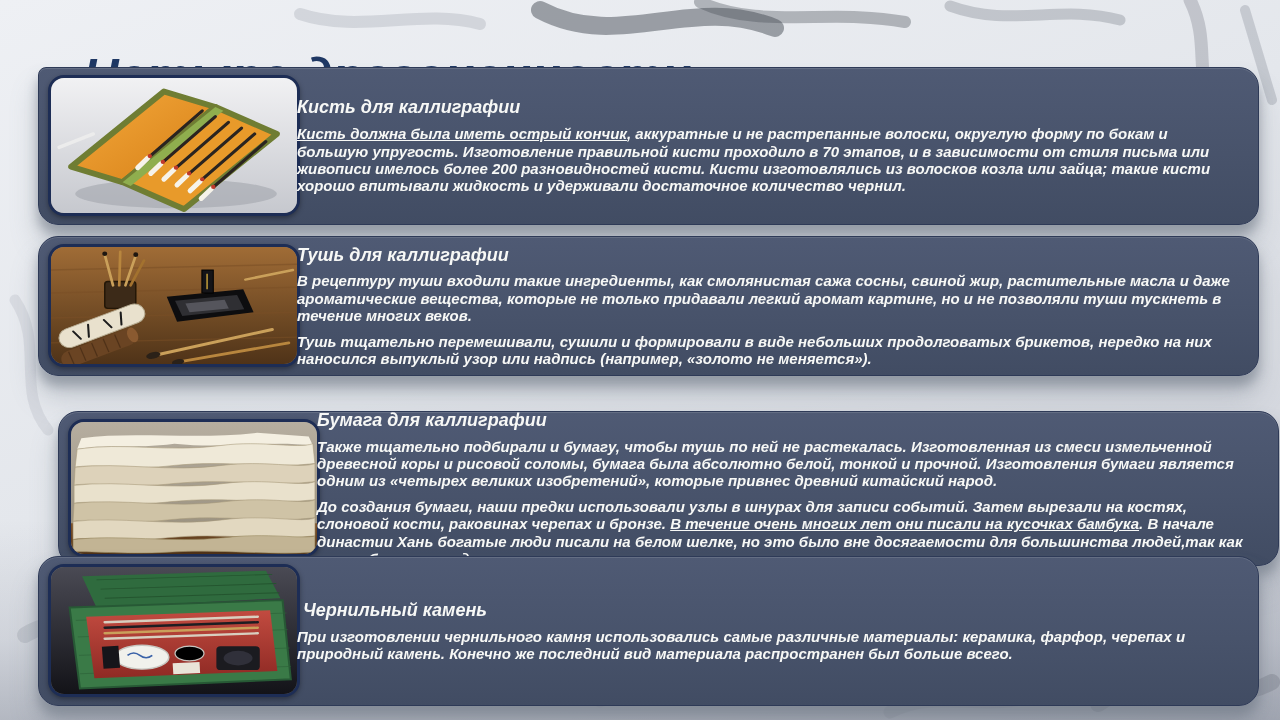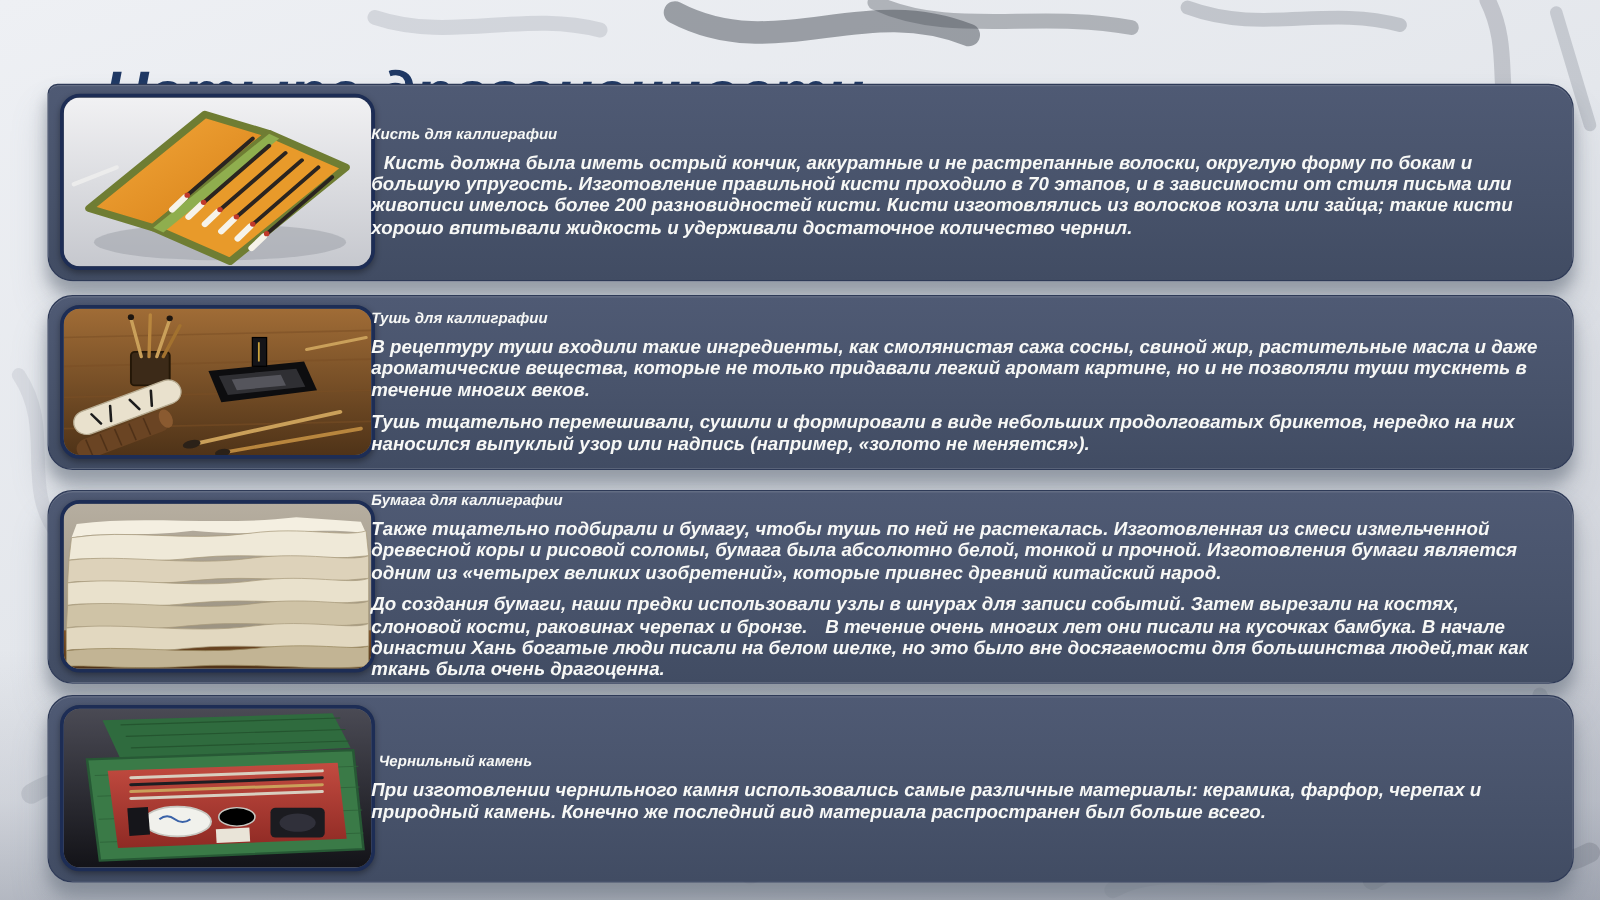--- a/index.html
+++ b/index.html
@@ -17,38 +17,38 @@
   }
   .panel{
     position:absolute;left:38px;width:1219px;
     background:linear-gradient(180deg,#4f5a74 0%,#48536b 55%,#414c63 100%);
     border-radius:20px;
     box-shadow:0 10px 12px rgba(110,118,132,.55), 0 22px 28px rgba(120,128,142,.3), inset 0 1px 0 rgba(255,255,255,.12);
     border:1px solid #2e3a57;
   }
   .panel-1{top:67px;height:156px;border-top-left-radius:8px;}
   .panel-2{top:236px;height:138px;}
-  .panel-3{top:392px;height:153px;}
+  .panel-3{top:411px;height:153px;margin-left:20px;}
   .panel-4{top:556px;height:148px;text-decoration:underline;}
   .photo{
     position:absolute;left:9px;top:7px;bottom:8px;width:246px;
     border:3px solid #1d2d55;border-radius:16px;overflow:hidden;
     background:#777;box-shadow:0 2px 5px rgba(0,0,0,.35);
   }
   .photo svg{display:block;width:100%;height:100%;}
   .panel-text{
     position:absolute;left:258px;right:16px;top:0;bottom:0;
     display:flex;flex-direction:column;justify-content:center;
     color:#f7f8f6;font-style:italic;font-weight:bold;font-size:15px;line-height:1.16;
   }
-  .panel-heading{margin:0 0 7px 0;font-size:12px;}
+  .panel-heading{margin:0 0 7px 0;font-size:18px;}
   .panel-heading.indent{padding-left:6px;}
   .panel-text p{margin:0 0 8px 0;}
   .panel-text p:last-child{margin-bottom:0;}
-  .u{padding-left:10px;}
+  .u{text-decoration:underline;}
 </style>
 </head>
 <body>
 
 <svg class="bg-calligraphy" viewBox="0 0 1280 720">
   <g fill="none" stroke-linecap="round">
     <path d="M540,10 C620,52 690,-6 775,28" stroke="#383d46" stroke-width="18" opacity="0.45"></path>
     <path d="M700,2 C760,30 830,8 905,22" stroke="#454a54" stroke-width="12" opacity="0.35"></path>
     <path d="M950,6 C1010,28 1060,4 1120,20" stroke="#6a6f7a" stroke-width="11" opacity="0.3"></path>
     <path d="M1190,0 C1215,50 1185,90 1230,130" stroke="#7d828d" stroke-width="13" opacity="0.35"></path>

